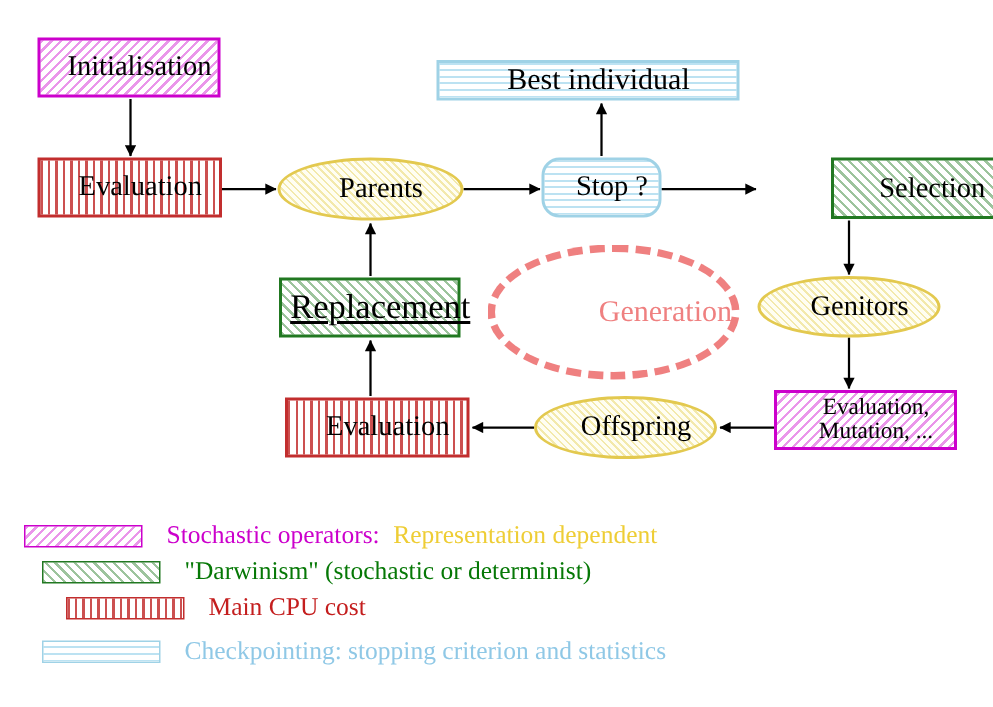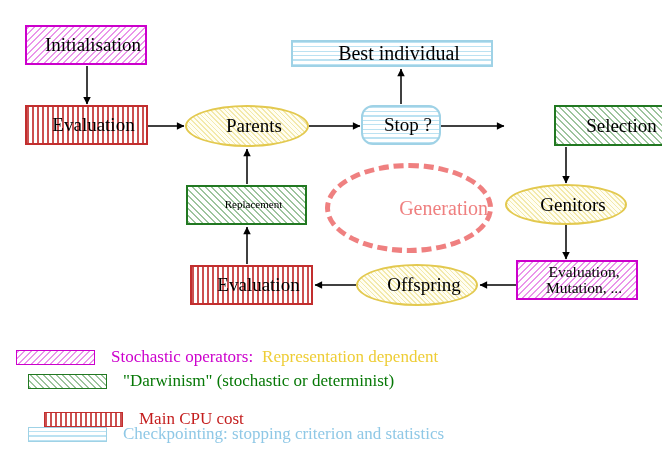--- a/index.html
+++ b/index.html
@@ -93,38 +93,38 @@
 
   <div class="node hatch-magenta two-line" style="left:516px;top:260px;width:122px;height:40px;flex-direction:column;">
     <span>Evaluation,</span>
     <span>Mutation, ...</span>
   </div>
 
   <div class="node hatch-gold ellipse" style="left:356px;top:264px;width:122px;height:42px;">Offspring</div>
 
   <div class="node stripe-red" style="left:190px;top:265px;width:123px;height:40px;">Evaluation</div>
 
-  <div class="node hatch-green" style="left:186px;top:185px;width:121px;height:40px;font-size:11px;">Replacement</div>
+  <div class="node hatch-green" style="left:186px;top:185px;width:121px;height:40px;font-size:23px;text-decoration:underline;">Replacement</div>
 
   <div class="generation">
     <span>Generation</span>
   </div>
 
   <div class="legend-row" style="left:16px;top:347px;">
     <span class="swatch hatch-magenta"></span>
     <span class="lg-magenta">Stochastic operators:</span>
     <span class="lg-gold">Representation dependent</span>
   </div>
 
   <div class="legend-row" style="left:28px;top:371px;">
     <span class="swatch hatch-green"></span>
     <span class="lg-green">"Darwinism" (stochastic or determinist)</span>
   </div>
 
-  <div class="legend-row" style="left:28px;top:409px;padding-left:16px;">
+  <div class="legend-row" style="left:28px;top:395px;padding-left:16px;">
     <span class="swatch stripe-red"></span>
     <span class="lg-red">Main CPU cost</span>
   </div>
 
   <div class="legend-row" style="left:28px;top:424px;">
     <span class="swatch stripe-cyan"></span>
     <span class="lg-blue">Checkpointing: stopping criterion and statistics</span>
   </div>
 
 </div>

